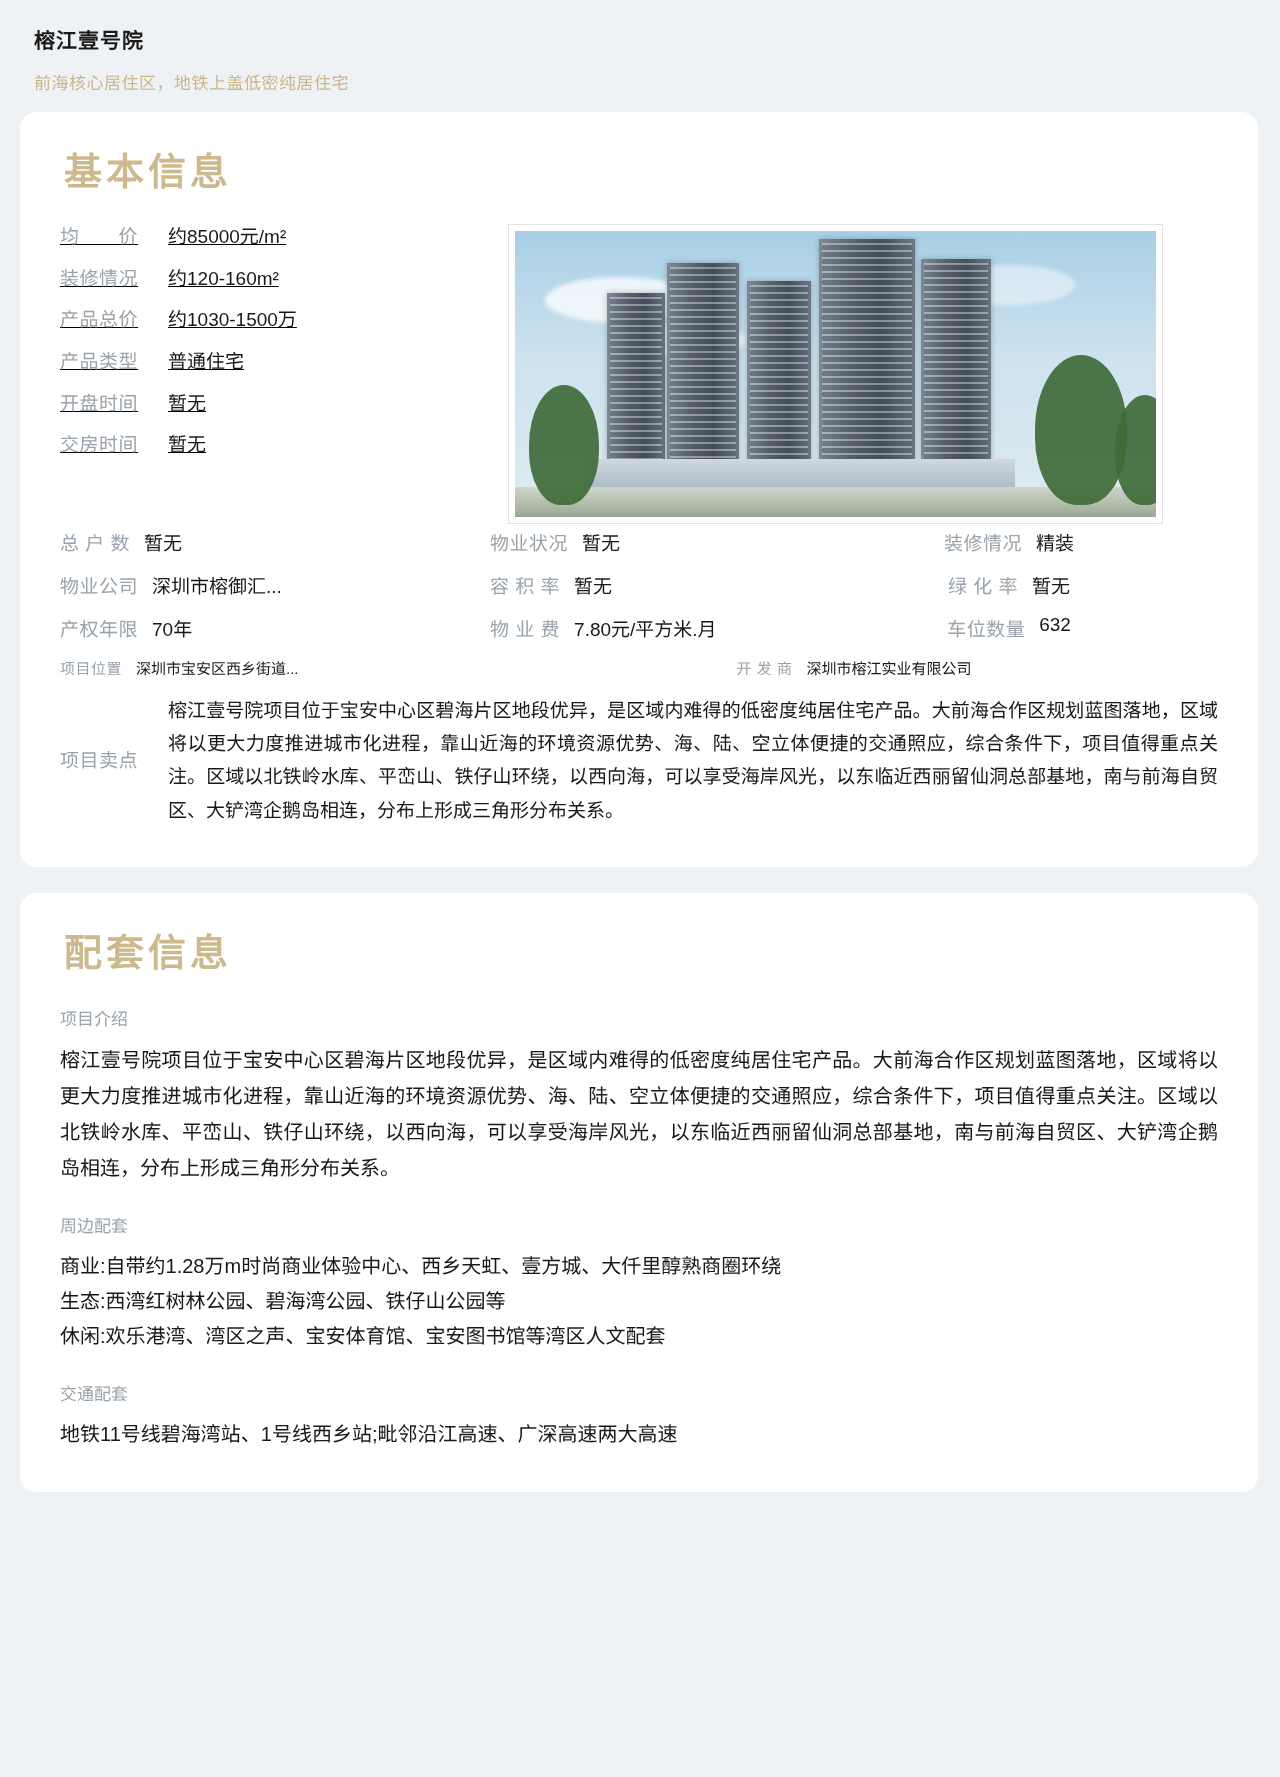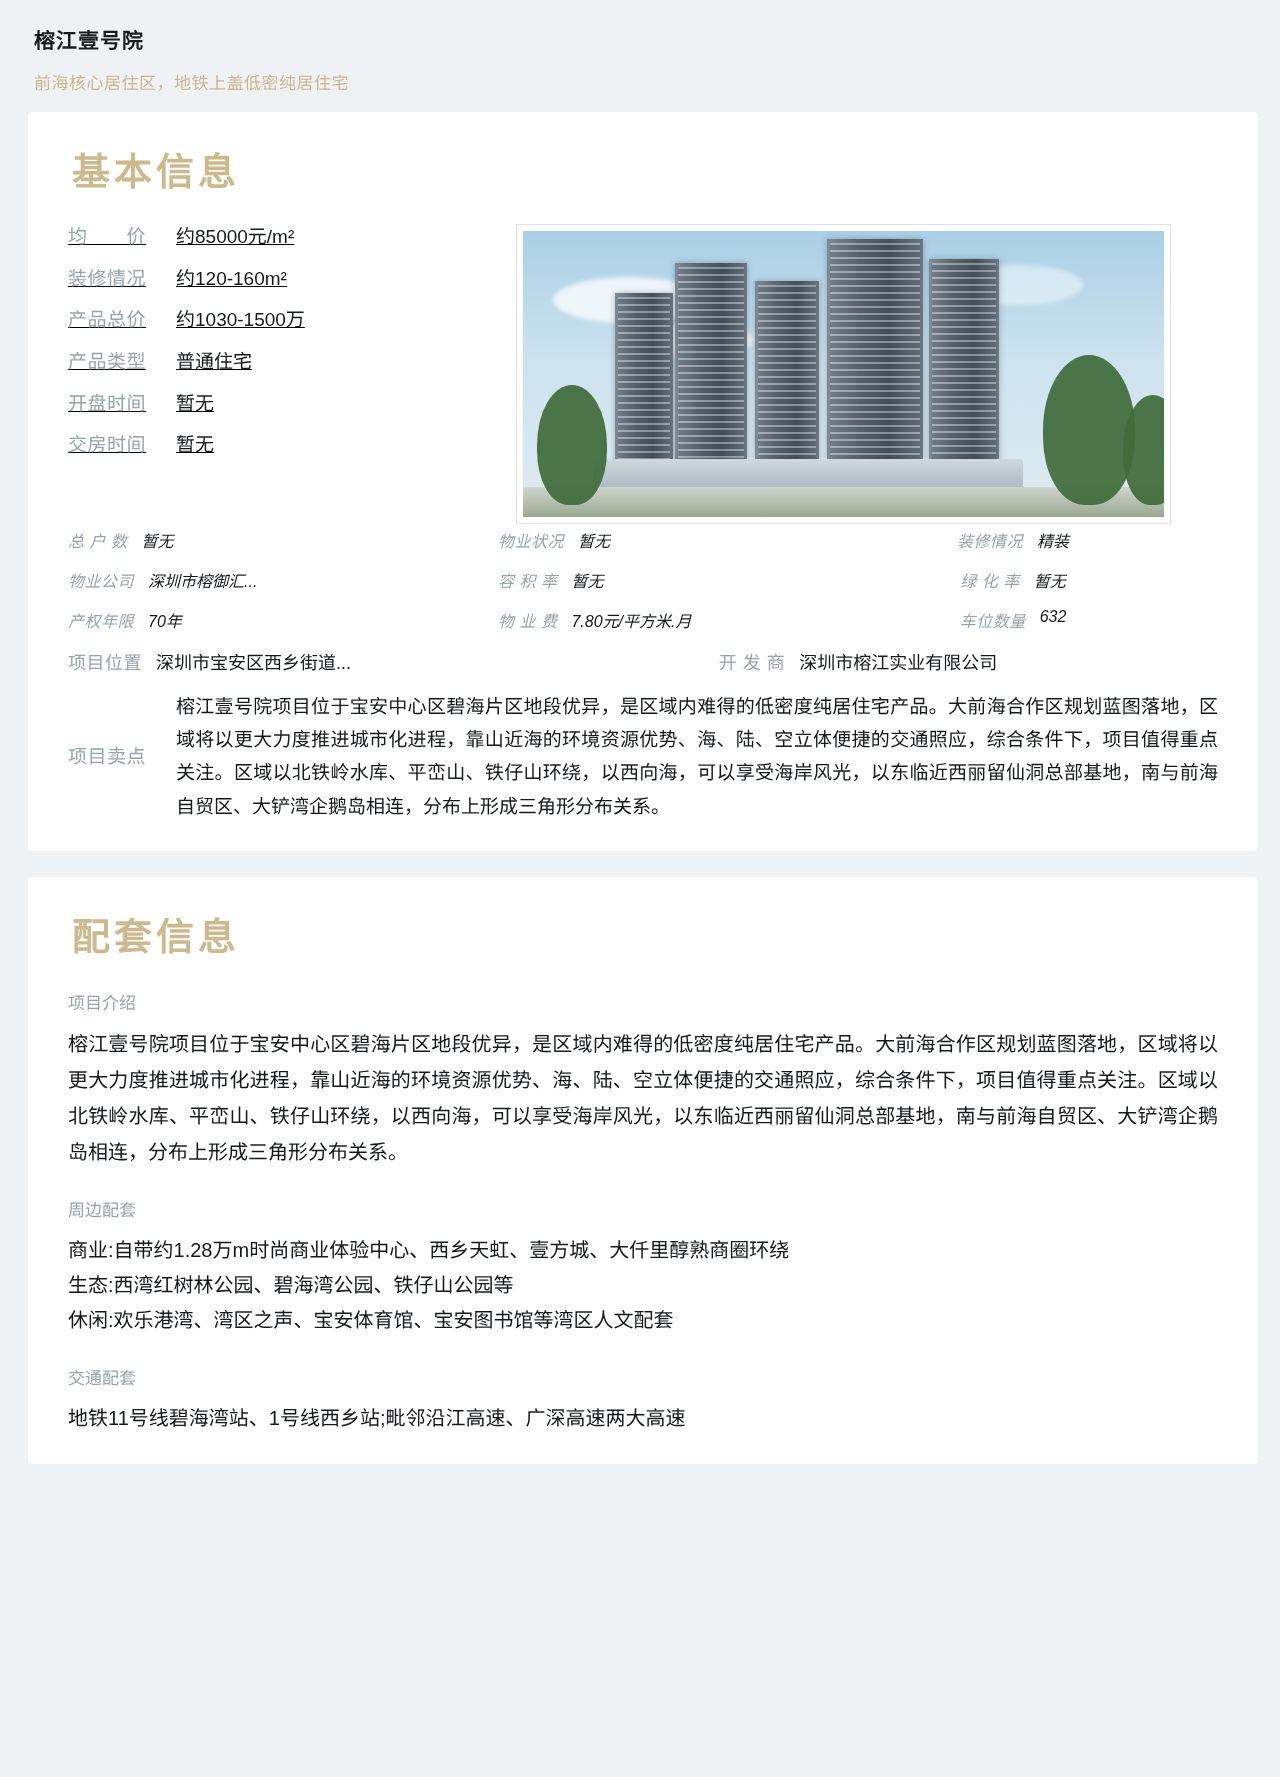--- a/index.html
+++ b/index.html
@@ -30,23 +30,23 @@
   }
   .header-sub {
     font-size: 17px;
     color: #cdb58a;
     letter-spacing: 0.5px;
     margin: 0;
   }
   
   .card {
     background: #ffffff;
-    margin: 0 22px 26px 28px;
-    border-radius: 4px;
-    padding: 34px 40px 28px 40px;
+    margin: 0 22px 26px 20px;
+    border-radius: 16px;
+    padding: 34px 40px 40px 40px;
     box-shadow: 0 0 1px rgba(0,0,0,0.04);
   }
   .section-title {
     font-size: 38px;
     color: #cdb98e;
     letter-spacing: 4px;
     font-weight: bold;
     margin: 6px 0 30px 4px;
     line-height: 1.1;
   }
@@ -138,35 +138,34 @@
     font-weight: 500;
   }
   
   .basic-grid {
     margin-top: 4px;
   }
   .grid-row {
     display: flex;
     align-items: flex-start;
     margin-bottom: 16px;
-    font-size: 16px;
-    font-style: italic;
+    font-size: 19px;
   }
   .cell {
     display: flex;
     align-items: flex-start;
   }
   .col-a { width: 430px; flex: none; }
   .col-b { width: 310px; flex: none; }
   .col-c { flex: 1; justify-content: center; }
   .cell .info-label { width: auto; margin-right: 14px; }
   .wide-row {
     display: flex;
     align-items: flex-start;
-    font-size: 18px;
+    font-size: 15px;
     margin-bottom: 16px;
   }
   .selling-point {
     display: flex;
     align-items: center;
     font-size: 19px;
     line-height: 1.75;
   }
   .selling-point .info-label { width: 108px; flex: none; color: #9aa3ab; }
   .selling-point .sp-text { color: #16181a; text-align: justify; }

